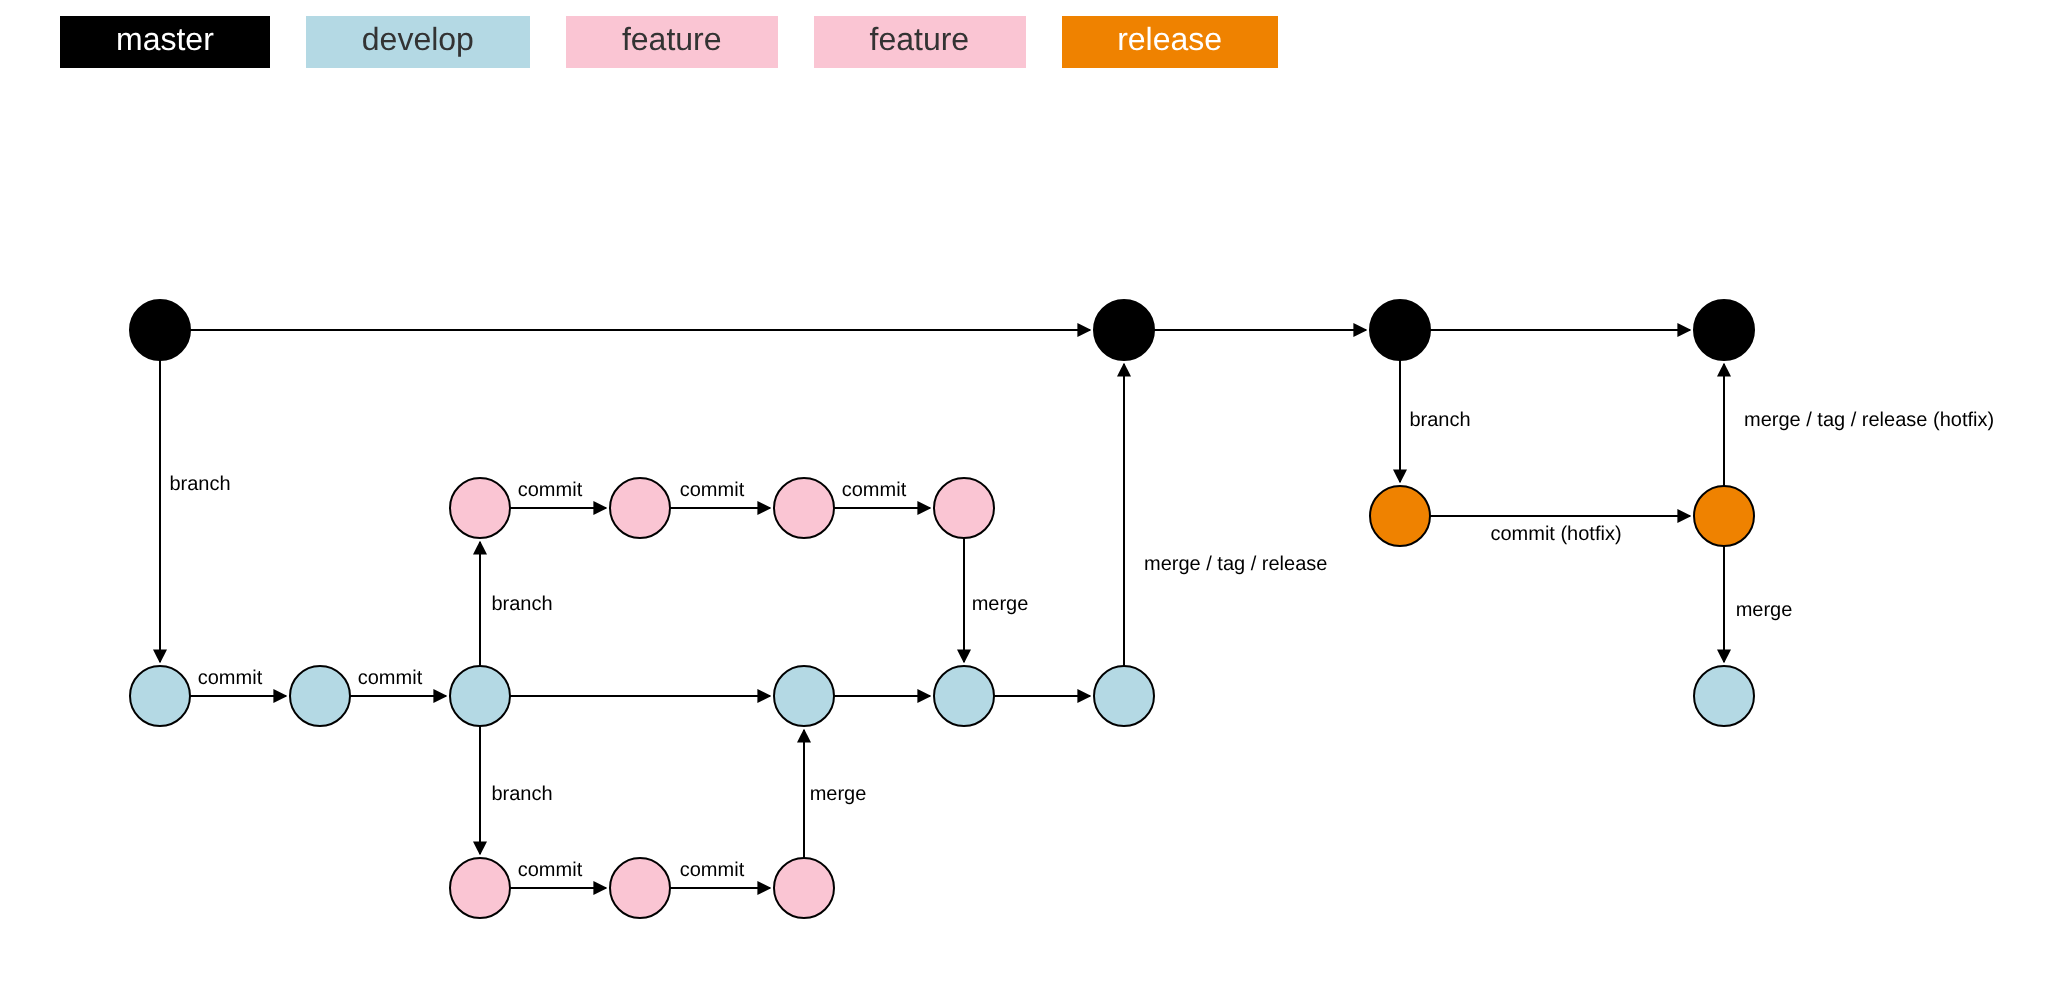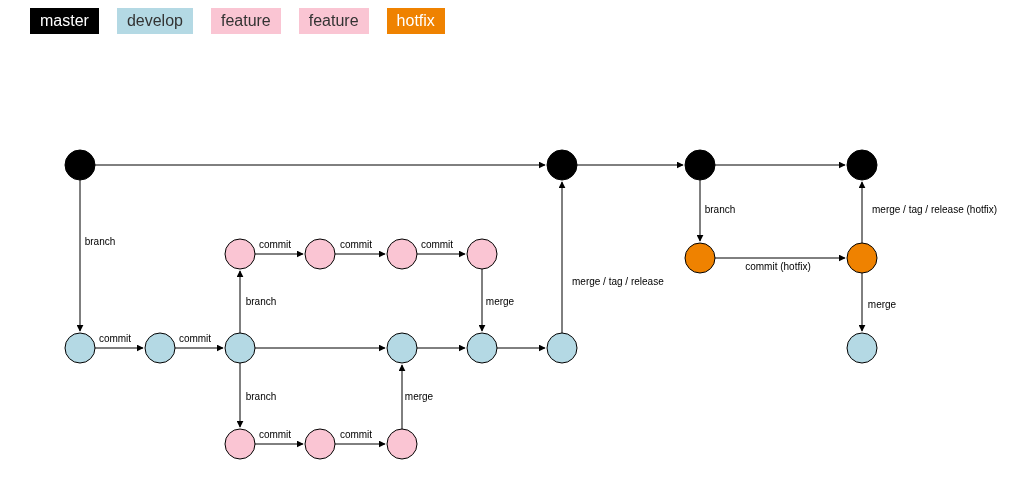--- a/index.html
+++ b/index.html
@@ -1,30 +1,30 @@
 <!DOCTYPE html>
 <html><head>
 <meta charset="utf-8">
 <style>
   html,body{margin:0;padding:0;background:#fff;font-family:Verdana,Geneva,sans-serif;}
   .stage{position:relative;width:1024px;height:500px;}
   .legend{display:flex;gap:18px;padding:8px 0 0 30px;}
-  .legend-item{padding:2px 10px;font-size:16px;line-height:22px;}
+  .legend-item{padding:2px 28px;font-size:16px;line-height:22px;}
   svg{position:absolute;left:0;top:0;}
 </style>
 </head>
 <body>
 
 <div class="stage">
   <div class="legend">
       <div class="legend-item" style="background: rgb(0, 0, 0); color: rgb(255, 255, 255);">master</div>
       <div class="legend-item" style="background: rgb(180, 217, 228); color: rgb(51, 51, 51); text-align: center;">develop</div>
       <div class="legend-item" style="background: rgb(250, 197, 211); color: rgb(51, 51, 51);">feature</div>
       <div class="legend-item" style="background: rgb(250, 197, 211); color: rgb(51, 51, 51);">feature</div>
-      <div class="legend-item" style="background: rgb(239, 130, 0); color: rgb(255, 255, 255);">hotfix</div>
+      <div class="legend-item" style="background: rgb(239, 130, 0); color: rgb(255, 255, 255);">release</div>
     </div>
   <svg id="svg" width="1024" height="500">
     <defs>
       <marker id="arrow" viewBox="0 0 10 10" refX="9" refY="5" markerWidth="7" markerHeight="7" orient="auto-start-reverse">
         <path d="M 0 0 L 10 5 L 0 10 z" fill="#000"></path>
       </marker>
     </defs>
     <g id="edges">
         <line x1="95" y1="165" x2="545" y2="165" stroke="#000000" stroke-width="1" marker-end="url(#arrow)"></line>
         <line x1="577" y1="165" x2="683" y2="165" stroke="#000000" stroke-width="1" marker-end="url(#arrow)"></line>

